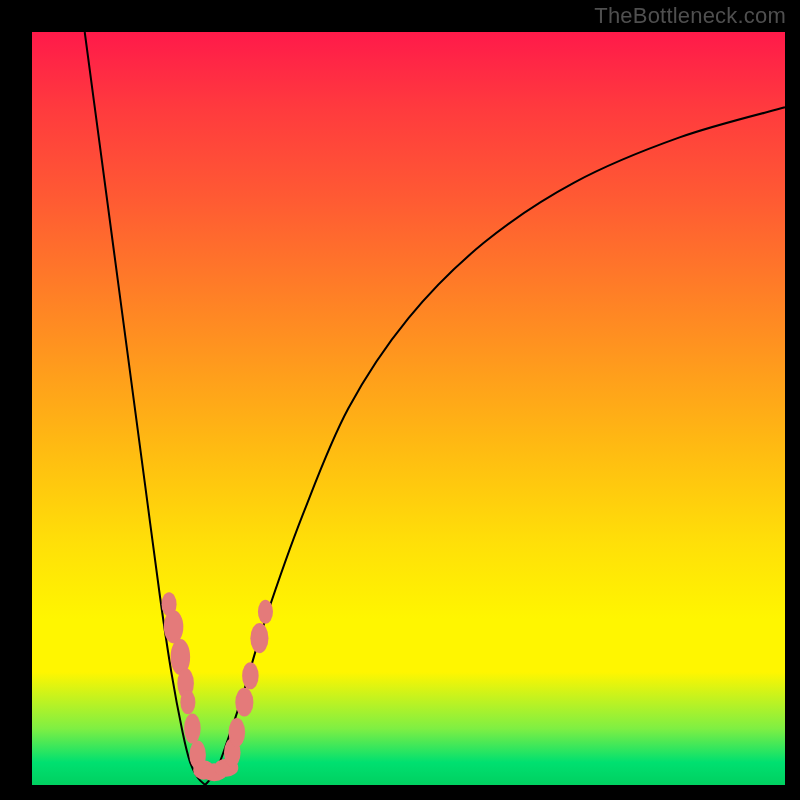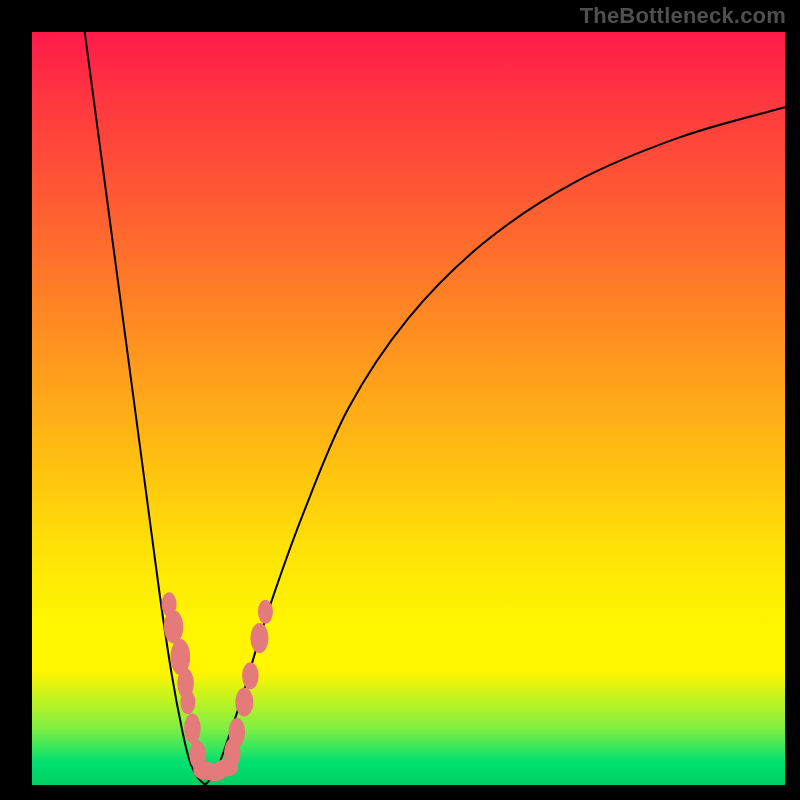--- a/index.html
+++ b/index.html
@@ -36,21 +36,21 @@
       #00e070 97%,
       #00d060 100%
     );
   }
   .watermark {
     position: absolute;
     top: 3px;
     right: 14px;
     font-family: Arial, Helvetica, sans-serif;
     font-size: 22px;
-    font-weight: 700;
+    font-weight: 400;
     color: #4f4f4f;
     letter-spacing: 0.2px;
     user-select: none;
   }
   svg.curves {
     position: absolute;
     left: 0;
     top: 0;
     width: 753px;
     height: 753px;

